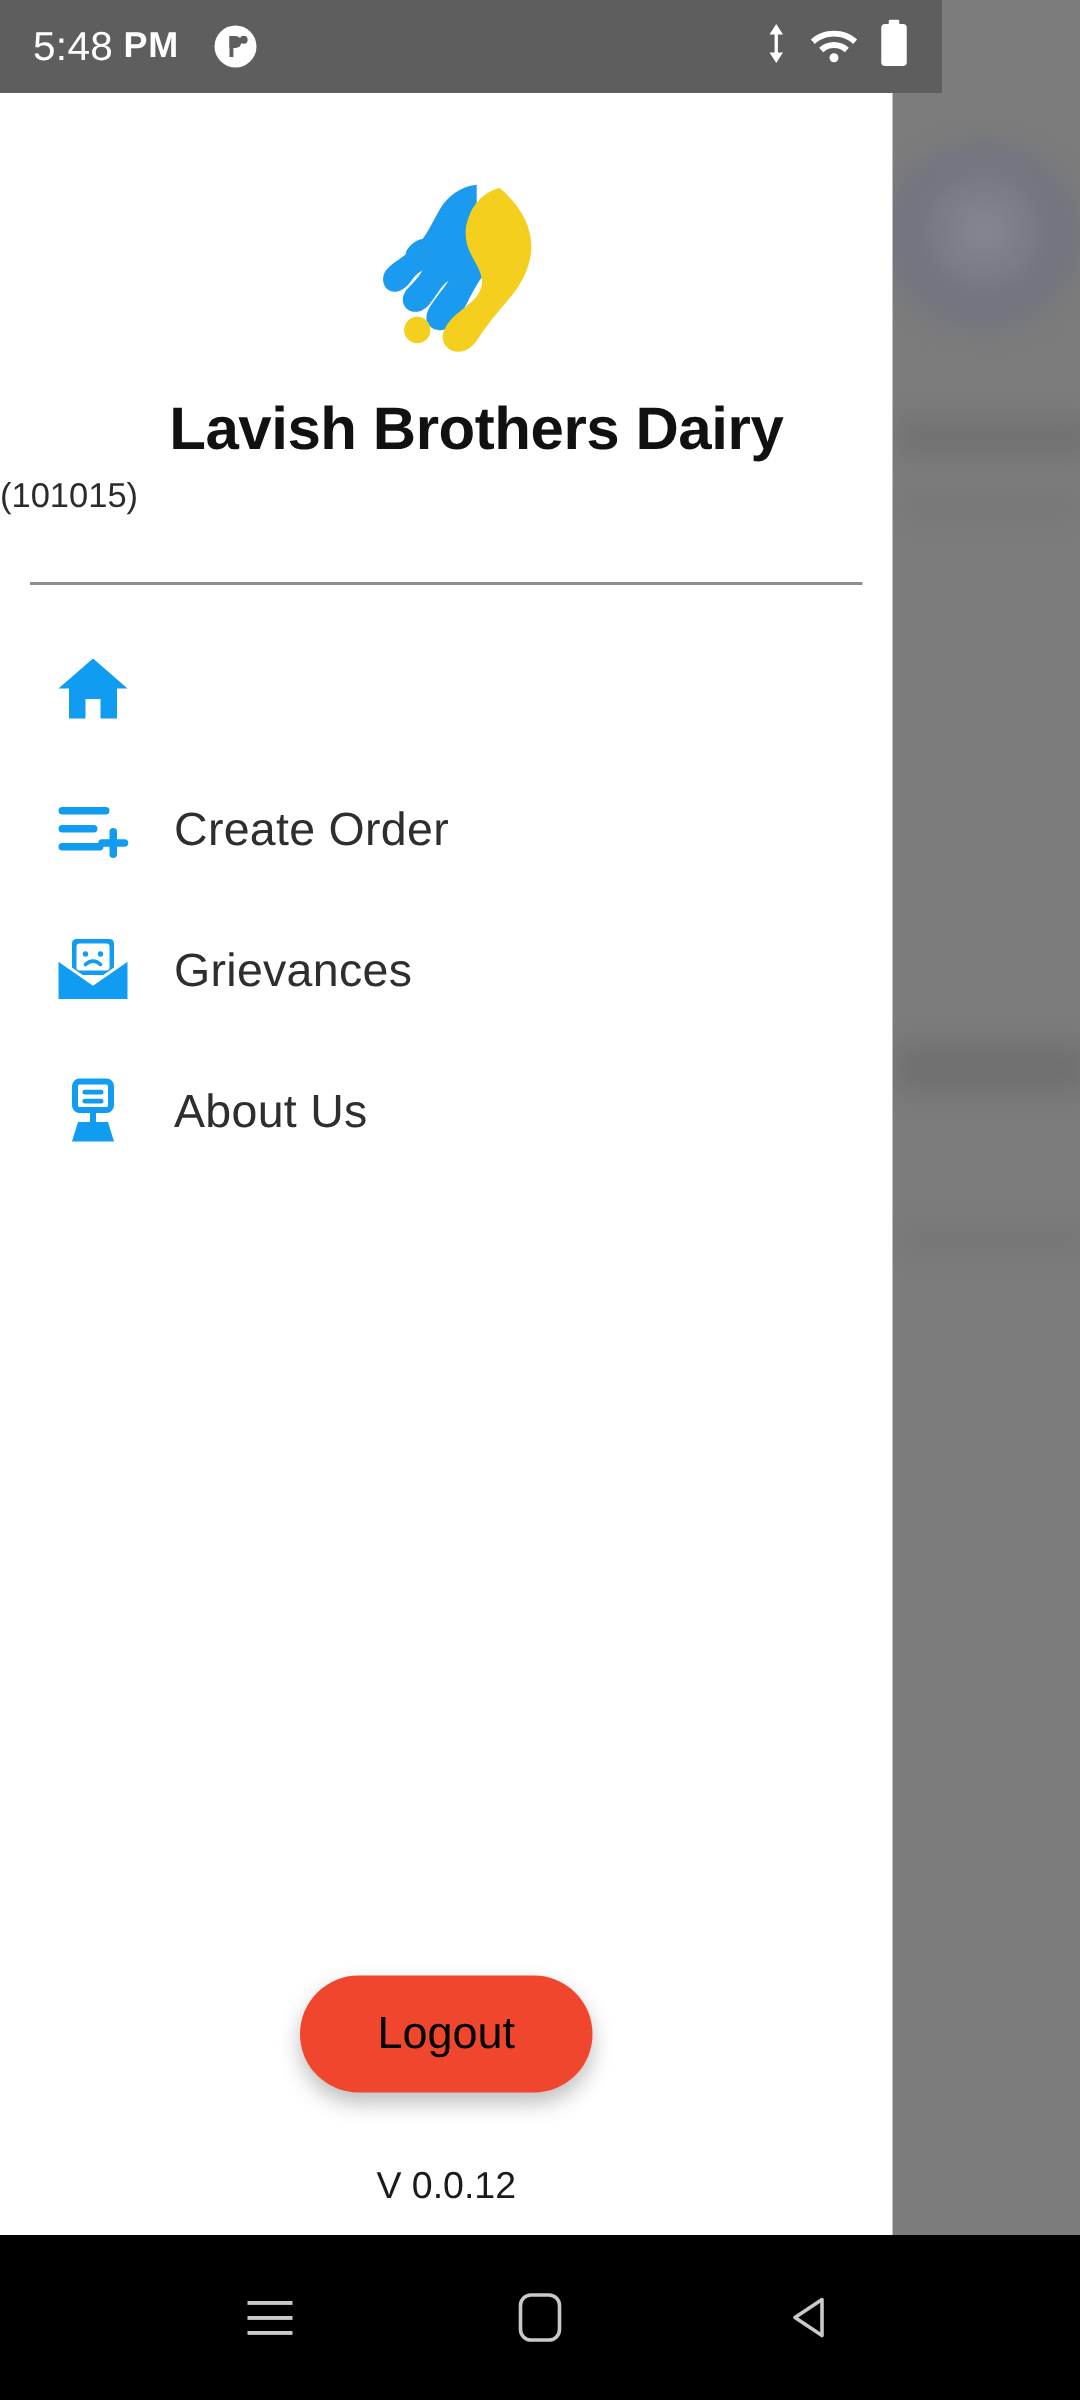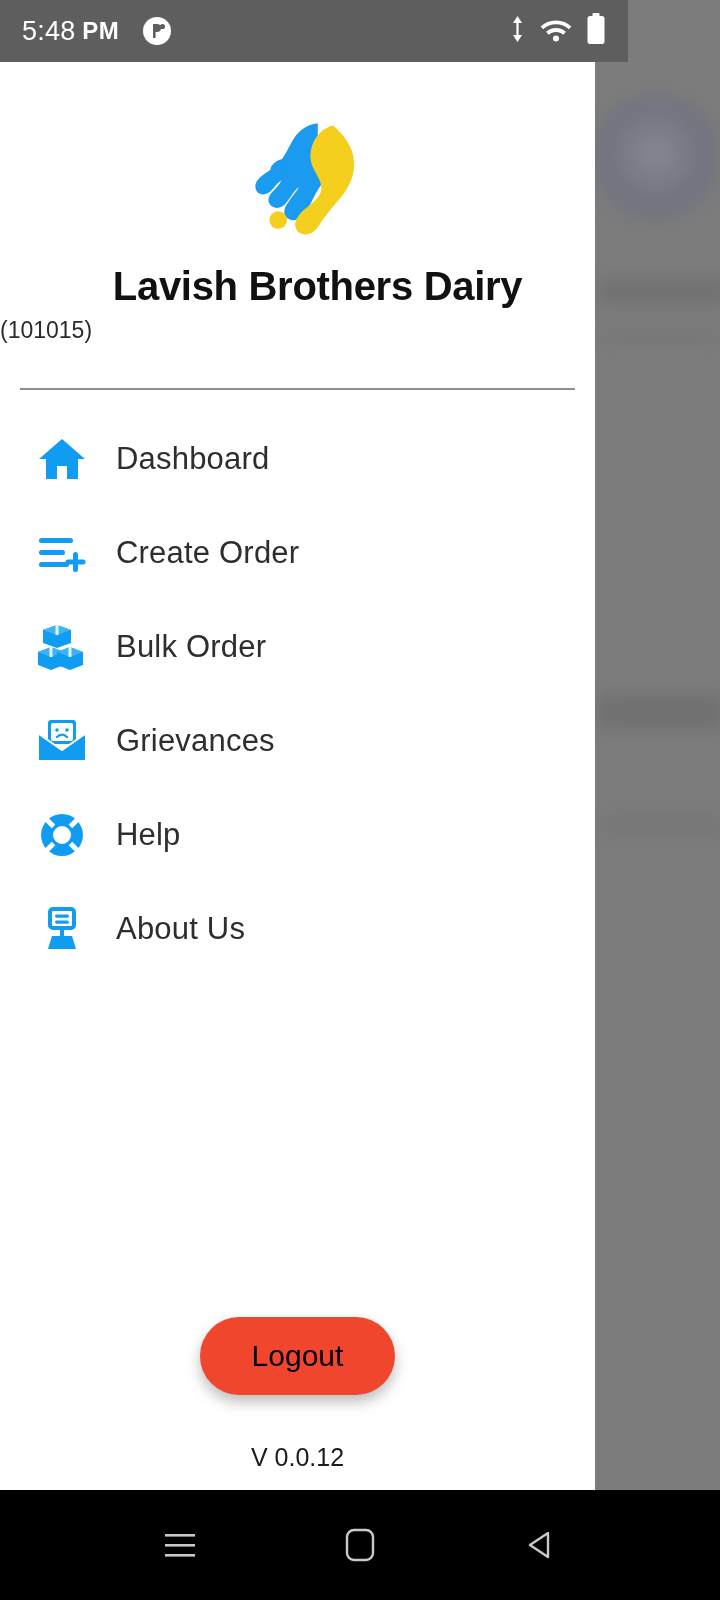--- a/index.html
+++ b/index.html
@@ -138,82 +138,52 @@
     <div class="divider"></div>
 
     <div class="menu">
 
       <div class="menu-item">
         <span class="menu-icon">
           <svg width="50" height="46" viewBox="0 0 50 46">
             <path d="M25 3 2 23h7v20h11V30h10v13h11V23h7z" fill="#109cf1"></path>
           </svg>
         </span>
-        <span class="menu-label">Dashboard</span>
       </div>
 
       <div class="menu-item">
         <span class="menu-icon">
           <svg width="50" height="42" viewBox="0 0 50 42">
             <rect x="2" y="6" width="34" height="5" rx="2.5" fill="#109cf1"></rect>
             <rect x="2" y="18" width="26" height="5" rx="2.5" fill="#109cf1"></rect>
             <rect x="2" y="30" width="30" height="5" rx="2.5" fill="#109cf1"></rect>
             <rect x="36" y="20" width="5" height="20" rx="2.5" fill="#109cf1"></rect>
             <rect x="28.5" y="27.5" width="20" height="5" rx="2.5" fill="#109cf1"></rect>
           </svg>
         </span>
         <span class="menu-label">Create Order</span>
       </div>
 
-      <div class="menu-item">
-        <span class="menu-icon">
-          <svg width="50" height="48" viewBox="0 0 50 48">
-            <path d="M20 2 34 7v13L20 25 6 20V7z" fill="#109cf1"></path>
-            <path d="M20 2 34 7 20 12 6 7z" fill="#3db4f7"></path>
-            <path d="M13 24 26 29v13l-13 5-13-5V29z" fill="#109cf1" transform="translate(1,0)"></path>
-            <path d="M14 24 27 29 14 34 1 29z" fill="#3db4f7"></path>
-            <path d="M36 24 49 29v13l-13 5-13-5V29z" fill="#109cf1" transform="translate(-3,0)"></path>
-            <path d="M33 24 46 29 33 34 20 29z" fill="#3db4f7"></path>
-            <rect x="18.5" y="2" width="3" height="10" fill="#fff" opacity=".85"></rect>
-            <rect x="12.5" y="24" width="3" height="10" fill="#fff" opacity=".85"></rect>
-            <rect x="31.5" y="24" width="3" height="10" fill="#fff" opacity=".85"></rect>
-          </svg>
-        </span>
-        <span class="menu-label">Bulk Order</span>
-      </div>
 
 
       <div class="menu-item">
         <span class="menu-icon">
           <svg width="50" height="46" viewBox="0 0 50 46">
             <rect x="11" y="2" width="28" height="24" rx="3" fill="#109cf1"></rect>
             <rect x="14" y="5" width="22" height="18" rx="2" fill="#fff"></rect>
             <circle cx="20" cy="12" r="1.8" fill="#109cf1"></circle>
             <circle cx="30" cy="12" r="1.8" fill="#109cf1"></circle>
             <path d="M20 19c3-3 7-3 10 0" fill="none" stroke="#109cf1" stroke-width="2.4" stroke-linecap="round"></path>
             <path d="M2 16 25 32 48 16v26H2z" fill="#109cf1"></path>
             <path d="M2 16 25 32 48 16" fill="none" stroke="#fff" stroke-width="2"></path>
           </svg>
         </span>
         <span class="menu-label">Grievances</span>
       </div>
 
-      <div class="menu-item">
-        <span class="menu-icon">
-          <svg width="48" height="48" viewBox="0 0 48 48">
-            <circle cx="24" cy="24" r="21" fill="#109cf1"></circle>
-            <circle cx="24" cy="24" r="9" fill="#fff"></circle>
-            <rect x="21.5" y="0" width="5" height="12" fill="#fff" transform="rotate(45 24 24)"></rect>
-            <rect x="21.5" y="36" width="5" height="12" fill="#fff" transform="rotate(45 24 24)"></rect>
-            <rect x="0" y="21.5" width="12" height="5" fill="#fff" transform="rotate(45 24 24)"></rect>
-            <rect x="36" y="21.5" width="12" height="5" fill="#fff" transform="rotate(45 24 24)"></rect>
-          </svg>
-        </span>
-        <span class="menu-label">Help</span>
-      </div>
 
       <div class="menu-item">
         <span class="menu-icon">
           <svg width="50" height="48" viewBox="0 0 50 48">
             <rect x="13" y="4" width="24" height="19" rx="3" fill="none" stroke="#109cf1" stroke-width="4"></rect>
             <rect x="18" y="9.5" width="14" height="3.2" rx="1.6" fill="#109cf1"></rect>
             <rect x="18" y="15.5" width="14" height="3.2" rx="1.6" fill="#109cf1"></rect>
             <rect x="23" y="23" width="4" height="16" fill="#109cf1"></rect>
             <path d="M11 44 15 31h20l4 13z" fill="#109cf1"></path>
           </svg>

